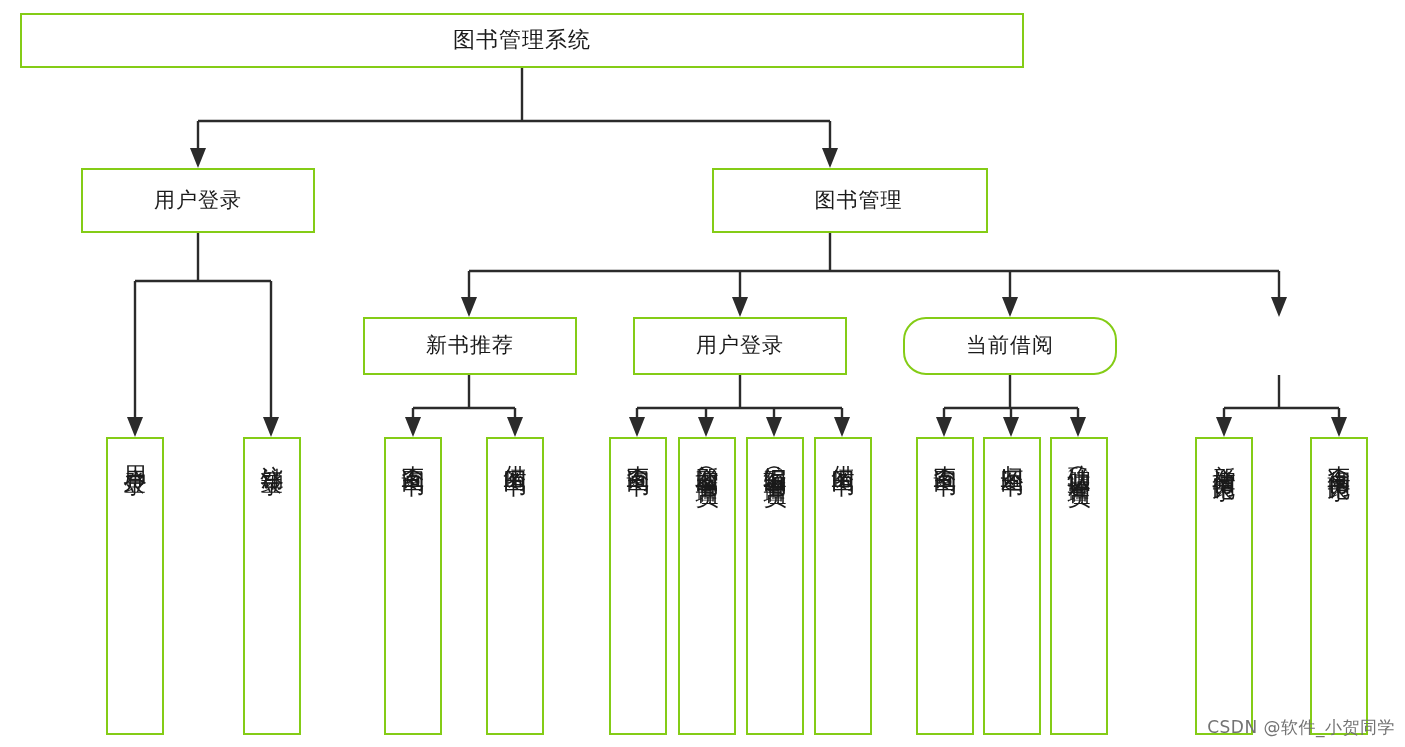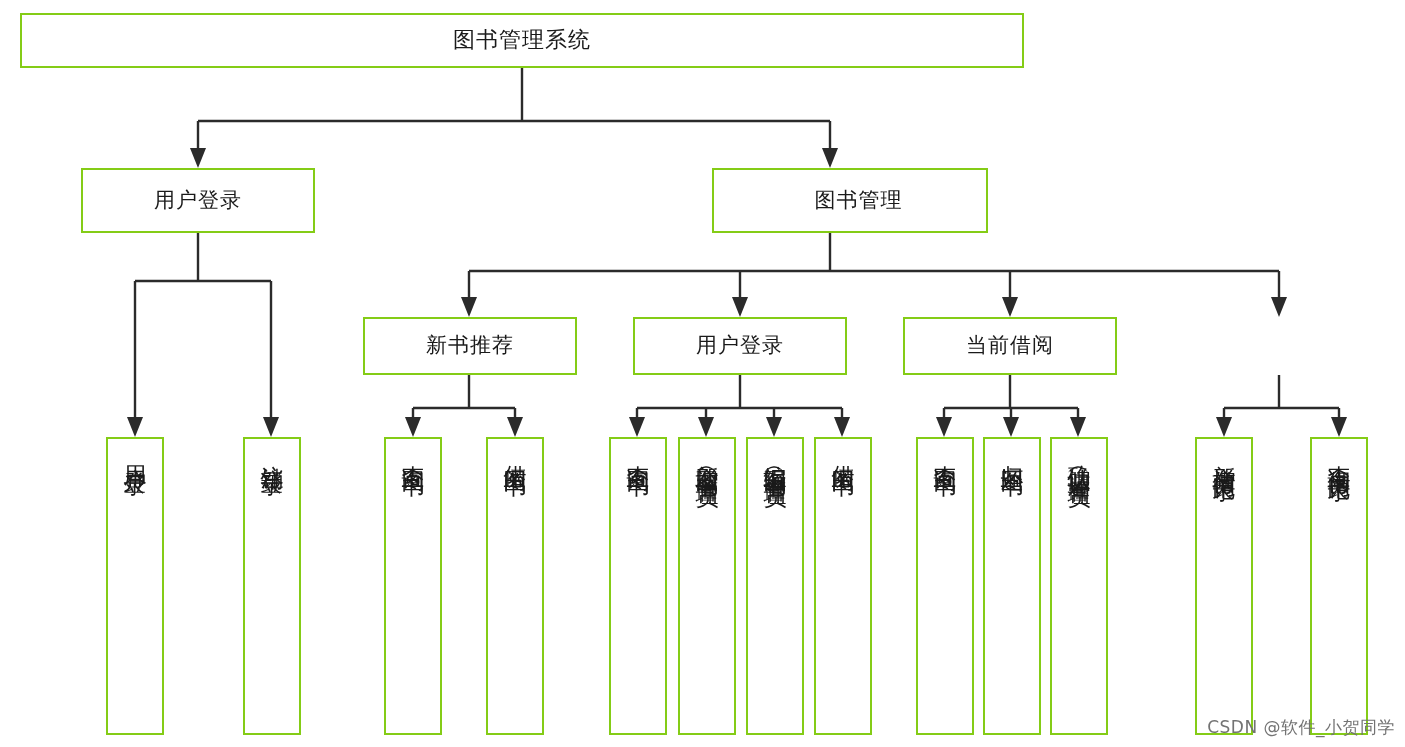--- a/index.html
+++ b/index.html
@@ -156,21 +156,21 @@
   <div class="node horiz" style="left:712px; top:168px; width:276px; height:65px;padding-left:17px;">
     <span class="label">图书管理</span>
   </div>
 
   <div class="node horiz" style="left:363px; top:317px; width:214px; height:58px;">
     <span class="label">新书推荐</span>
   </div>
   <div class="node horiz" style="left:633px; top:317px; width:214px; height:58px;">
     <span class="label">用户登录</span>
   </div>
-  <div class="node horiz" style="left:903px; top:317px; width:214px; height:58px;">
+  <div class="node horiz" style="left:903px; top:317px; width:214px; height:58px;border-radius:23px;">
     <span class="label">当前借阅</span>
   </div>
 
   <div class="node vert" style="left:106px; top:437px; width:58px; height:298px;">
     <span class="label">用户登录</span>
   </div>
   <div class="node vert" style="left:243px; top:437px; width:58px; height:298px;">
     <span class="label">注销登录</span>
   </div>
 

